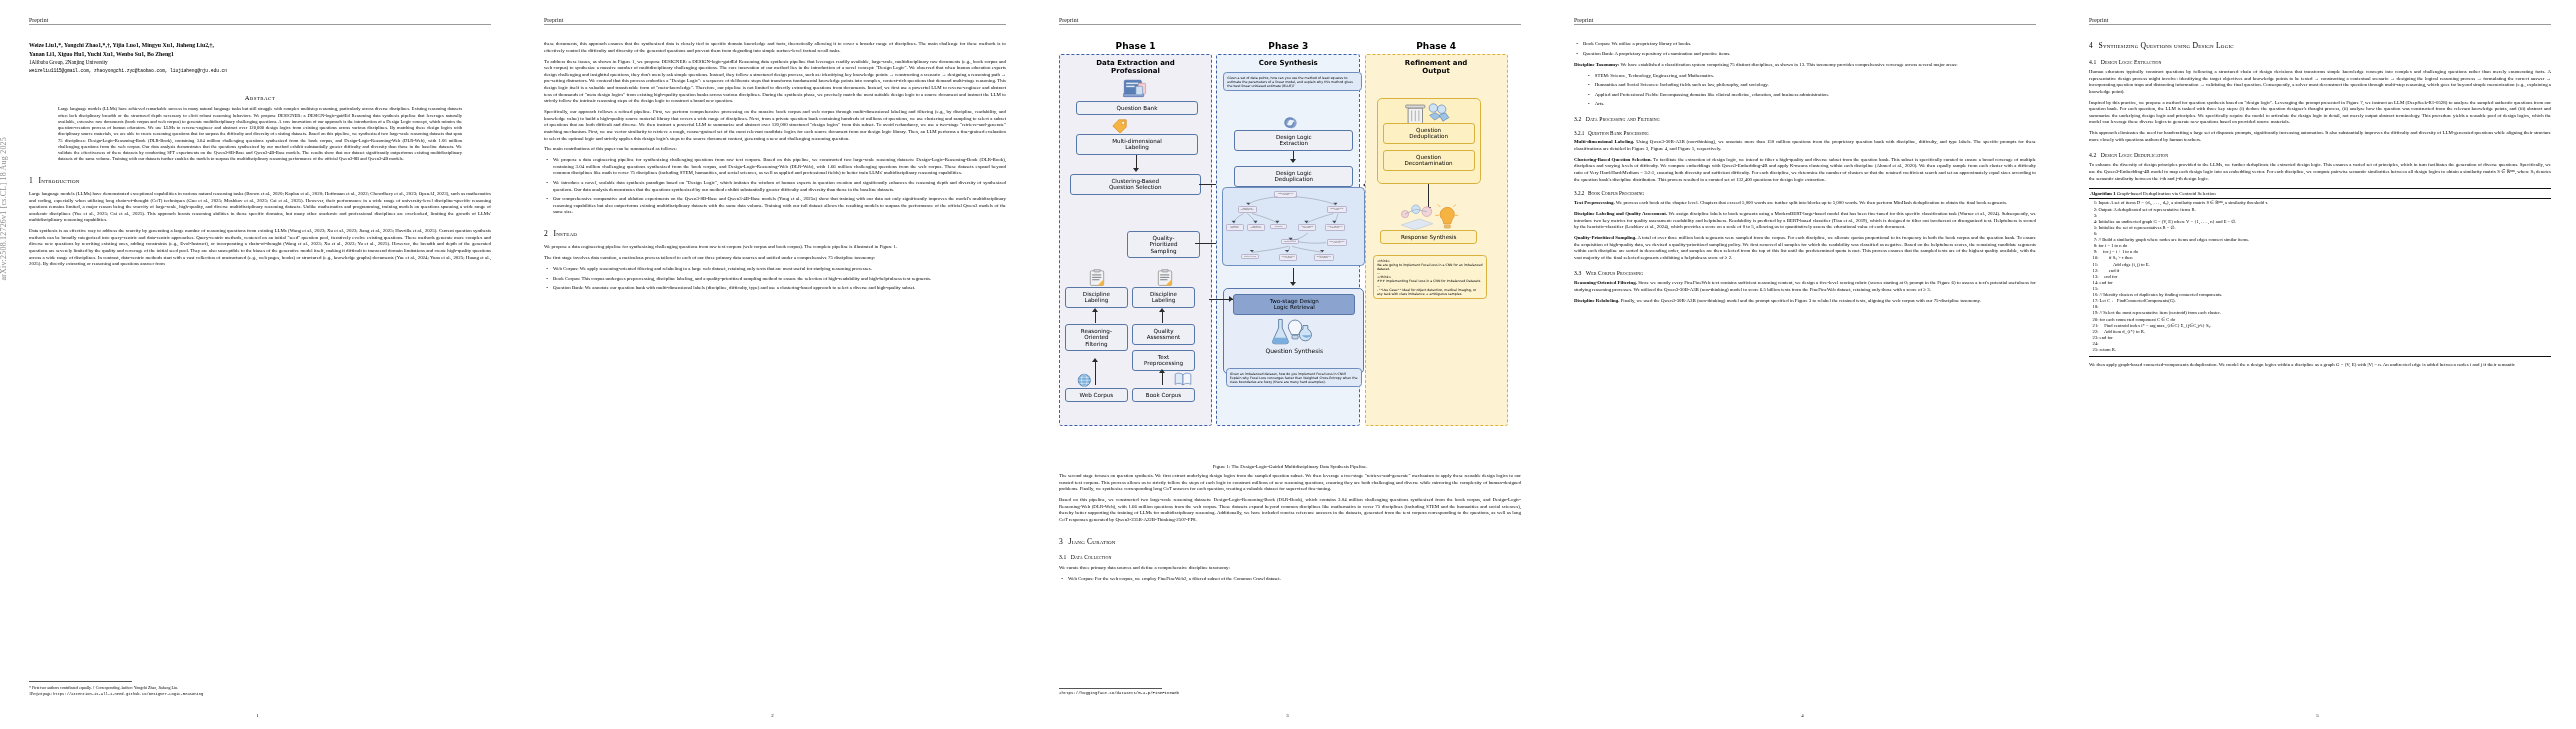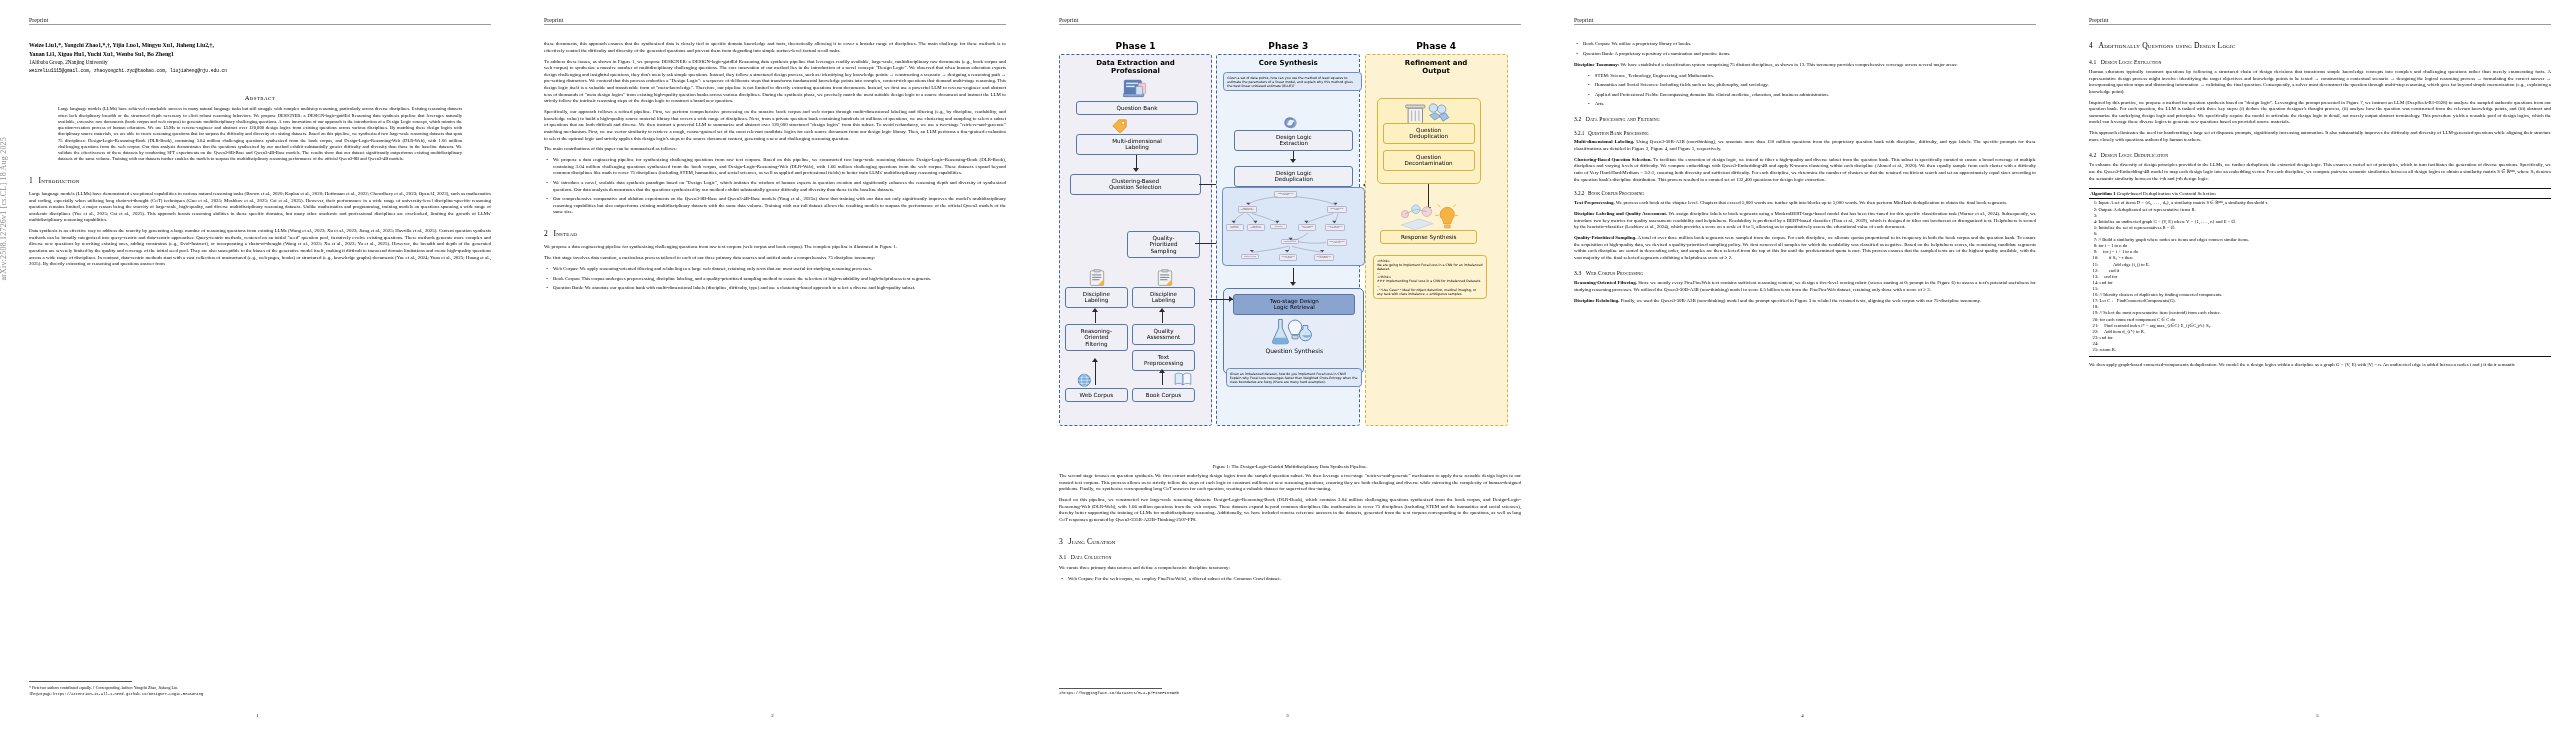--- a/index.html
+++ b/index.html
@@ -452,21 +452,21 @@
     <p class="body"><b>Discipline Relabeling.</b><span> Finally, we used the Qwen3-30B-A3B (non-thinking) model and the prompt specified in Figure 3 to relabel the retained texts, aligning the web corpus with our 75-discipline taxonomy.</span></p>
 
     <div class="pageno">4</div>
   </div>
 
   <div class="page">
     <div class="hdr">Preprint</div>
     <div class="hdr-rule"></div>
 
     <div class="sec">
-      <span class="num">4</span><span>Additionally Questions using Design Logic</span>
+      <span class="num">4</span><span>Synthesizing Questions using Design Logic</span>
     </div>
     <div class="subsec">
       <span class="num">4.1</span><span>Design Logic Extraction</span>
     </div>
     <p class="body">Human educators typically construct questions by following a structured chain of design decisions that transforms simple knowledge concepts into complex and challenging questions rather than merely enumerating facts. A representative design process might involve: identifying the target objectives and knowledge points to be tested → constructing a contextual scenario → designing the logical reasoning process → formulating the correct answer → incorporating question traps and distracting information → validating the final question. Consequently, a solver must deconstruct the question through multi-step reasoning, which goes far beyond simple memorization (e.g., explaining a knowledge point).</p>
     <p class="body">Inspired by this practice, we propose a method for question synthesis based on "design logic". Leveraging the prompt presented in Figure 7, we instruct an LLM (DeepSeek-R1-0528) to analyze the sampled authentic questions from our question bank. For each question, the LLM is tasked with three key steps: (i) deduce the question designer's thought process, (ii) analyze how the question was constructed from the relevant knowledge points, and (iii) abstract and summarize the underlying design logic and principles. We specifically require the model to articulate the design logic in detail, not merely output abstract terminology. This procedure yields a reusable pool of design logics, which the model can leverage these diverse logics to generate new questions based on provided source materials.</p>
     <p class="body">This approach eliminates the need for handcrafting a large set of disparate prompts, significantly increasing automation. It also substantially improves the difficulty and diversity of LLM-generated questions while aligning their structure more closely with questions authored by human teachers.</p>
 
     <div class="subsec">
       <span class="num">4.2</span><span>Design Logic Deduplication</span>

